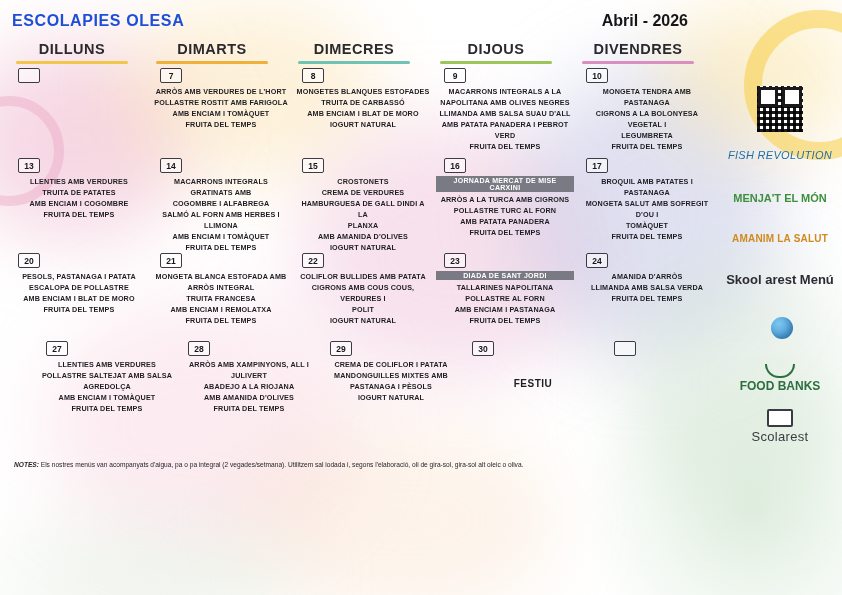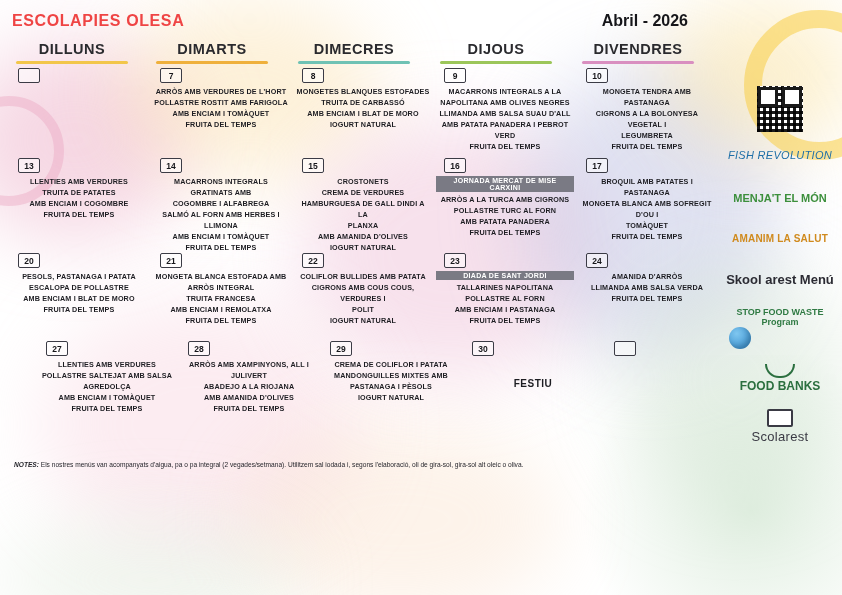--- a/index.html
+++ b/index.html
@@ -42,21 +42,21 @@
   }
 
   .page { position: relative; z-index: 2; width: 842px; height: 595px; }
 
   
   .hdr {
     position: absolute; left: 12px; top: 8px; right: 12px; height: 26px;
     display: flex; align-items: center; justify-content: space-between;
   }
   .hdr-title {
-    font-size: 16px; font-weight: bold; letter-spacing: .6px; color: #ef4444;
+    font-size: 16px; font-weight: bold; letter-spacing: .6px; color: #1d4ed8;
   }
   .hdr-month {
     font-size: 16px; font-weight: bold; color: #16161a; margin-right: 142px;
   }
 
   
   .daybar { position: absolute; left: 8px; top: 36px; width: 712px; height: 28px; }
   .daypill {
     position: absolute; top: 0; width: 120px; height: 26px;
     display: flex; align-items: center; justify-content: center;
@@ -288,21 +288,21 @@
           <div>ARRÒS A LA TURCA AMB CIGRONS</div>
           <div>POLLASTRE TURC AL FORN</div>
           <div>AMB PATATA PANADERA</div>
           <div>FRUITA DEL TEMPS</div>
         </div>
       </div>
       <div class="cell c4">
         <div class="daynum">17</div>
         <div class="items">
           <div>BROQUIL AMB PATATES I PASTANAGA</div>
-          <div>MONGETA BLANCA AMB SOFREGIT D'OU I</div>
+          <div>MONGETA SALUT AMB SOFREGIT D'OU I</div>
           <div>TOMÀQUET</div>
           <div>FRUITA DEL TEMPS</div>
         </div>
       </div>
     </div>
 
     <div class="week w2">
       <div class="cell c0">
         <div class="daynum">20</div>
         <div class="items">
@@ -407,21 +407,20 @@
       <div class="l-menjat">MENJA'T EL MÓN</div>
     </div>
     <div class="logo" style="height:30px">
       <div class="l-amanim">AMANIM LA SALUT</div>
     </div>
     <div class="logo" style="height:40px">
       <div class="l-skool">Skool arest Menú</div>
     </div>
     <div class="logo" style="height:44px">
       <div>
-        <div class="l-stop">STOP FOOD WASTE Program</div>
         <div class="globe"></div>
       </div>
     </div>
     <div class="logo" style="height:44px">
       <div>
         <div class="bowl"></div>
         <div class="l-food">FOOD BANKS</div>
       </div>
     </div>
     <div class="logo" style="height:40px">

